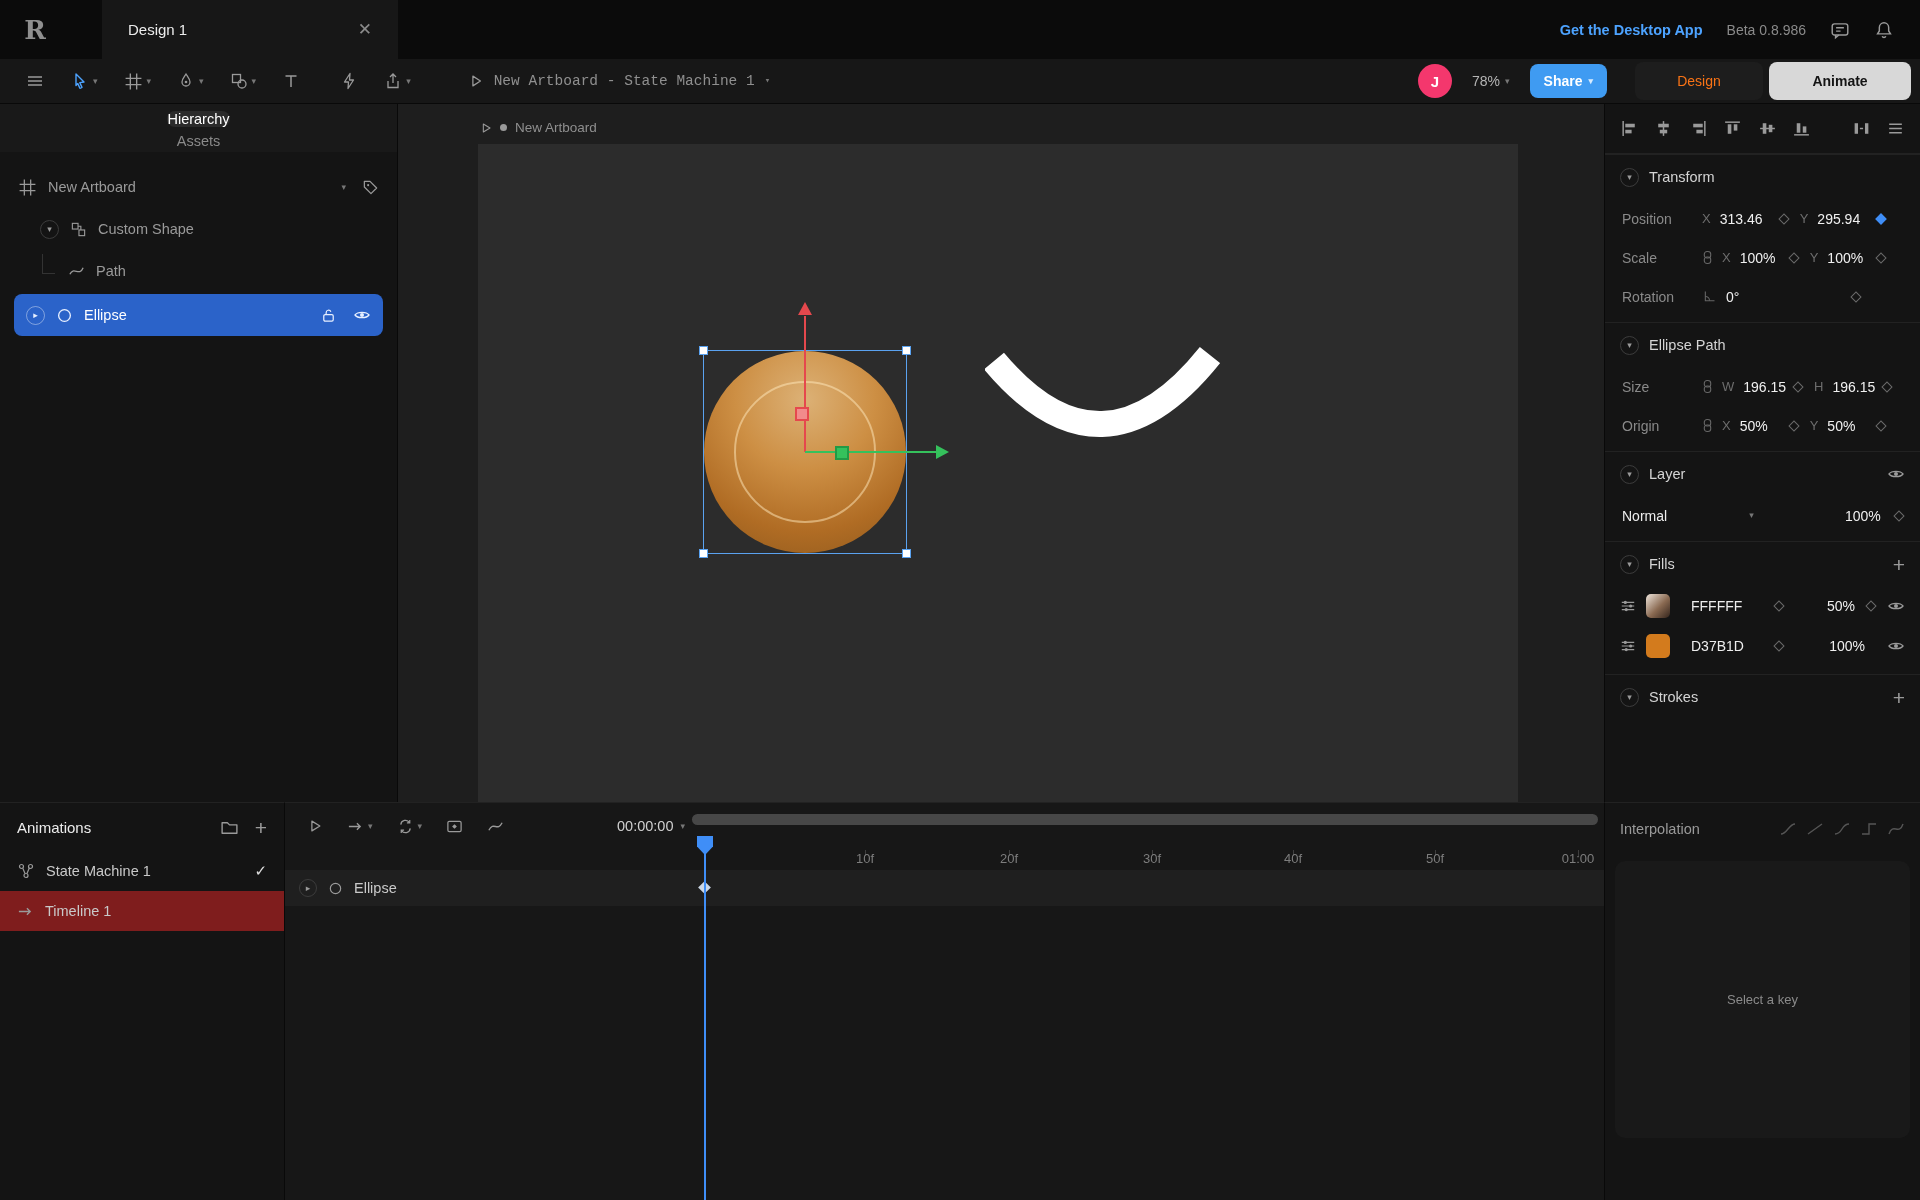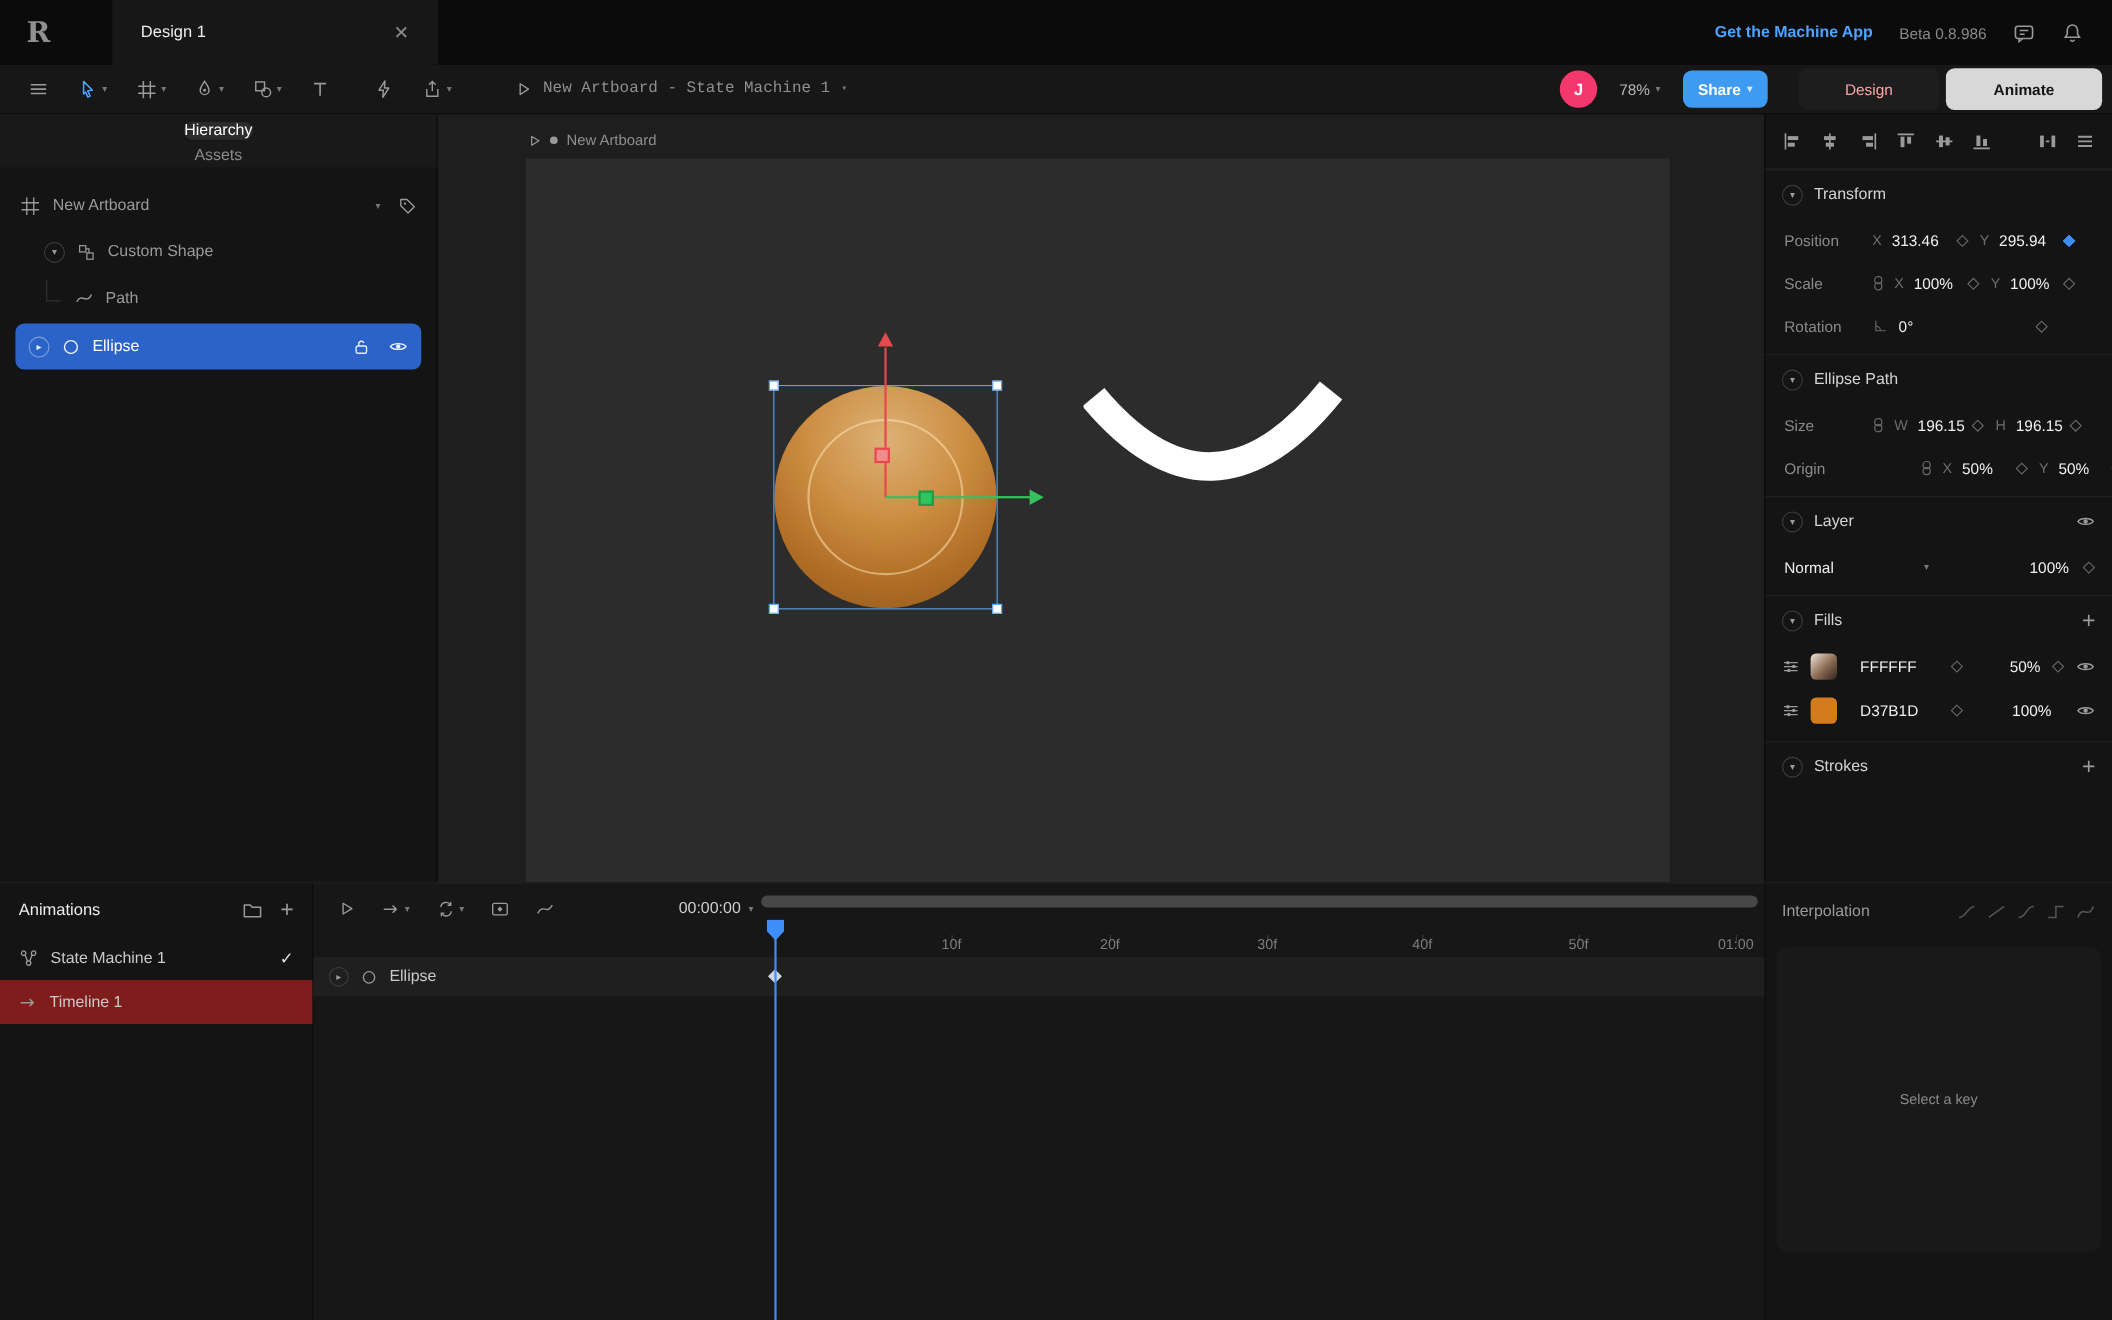--- a/index.html
+++ b/index.html
@@ -25,21 +25,21 @@
   .tools { display:flex; align-items:center; padding-left:16px; gap:8px; }
   .tool { height:34px; padding:0 9px; display:flex; align-items:center; gap:4px; color:#b5b5b5; border-radius:6px; cursor:pointer; }
   .tool.active { color:#4da3ff; }
   .ab-selector { display:flex; align-items:center; gap:10px; margin-left:48px; color:#8f8f8f; font-size:14.5px; cursor:pointer;font-family:Liberation Mono, monospace; }
   .toolbar-right { margin-left:auto; display:flex; align-items:center; gap:20px; }
   .avatar { width:34px; height:34px; border-radius:50%; background:#f4376d; color:#fff; font-weight:700; font-size:15px; display:flex; align-items:center; justify-content:center; cursor:pointer; }
   .zoom { display:flex; align-items:center; gap:5px; color:#b5b5b5; cursor:pointer; }
   .share-btn { display:flex; align-items:center; gap:6px; background:#3f9bf2; color:#fff; font-weight:700; font-size:14px; padding:9px 14px; border-radius:8px; cursor:pointer; }
   .share-btn .caret { color:#d8ecff; }
   .mode { display:flex; align-items:center; gap:6px; margin-left:8px; margin-right:9px; }
-  .mode-design { width:128px; height:38px; display:flex; align-items:center; justify-content:center; color:#fca5a5; background:#1d1d1d; border-radius:8px; cursor:pointer;text-align:center; }
+  .mode-design { width:128px; height:38px; display:flex; align-items:center; justify-content:center; color:#f97316; background:#1d1d1d; border-radius:8px; cursor:pointer;text-align:center; }
   .mode-animate { width:142px; height:38px; display:flex; align-items:center; justify-content:center; color:#141414; background:#d8d8d8; border-radius:8px; font-weight:700; cursor:pointer; }
 
   
   .left-panel { position:absolute; left:0; top:104px; width:398px; height:698px; background:#141414; border-right:1px solid #090909; }
   .panel-tabs { display:flex; align-items:center; height:48px; padding:7px 10px; gap:6px; background:#191919;flex-direction:column; }
   .panel-tab { flex:1; height:34px; display:flex; align-items:center; justify-content:center; color:#8a8a8a; font-size:14.5px; border-radius:8px; cursor:pointer; }
   .panel-tab.active { background:#2b2b2b; color:#fff; }
   .tree { padding-top:14px; }
   .tree-row { display:flex; align-items:center; height:42px; padding:0 18px; color:#9a9a9a; font-size:14.5px; gap:11px; cursor:pointer; }
   .tree-row .right { margin-left:auto; display:flex; align-items:center; gap:16px; }
@@ -133,21 +133,21 @@
 
 <div class="app">
 
   <header class="topbar">
     <div class="logo">R</div>
     <div class="tab">
       <span class="tab-title">Design 1</span>
       <span class="tab-close">✕</span>
     </div>
     <div class="topbar-right">
-      <span class="desktop-link">Get the Machine App</span>
+      <span class="desktop-link">Get the Desktop App</span>
       <span class="beta">Beta 0.8.986</span>
       <span class="icn">
         <svg width="20" height="20" viewBox="0 0 18 18">
             <rect x="2" y="3.5" width="14" height="10" rx="2" fill="none" stroke="currentColor" stroke-width="1.3"></rect>
             <path d="M5 13.5 L5 16 L8 13.5" fill="none" stroke="currentColor" stroke-width="1.3"></path>
             <path d="M5.5 7h7M5.5 10h4" stroke="currentColor" stroke-width="1.3"></path>
           </svg>
       </span>
       <span class="icn">
         <svg width="20" height="20" viewBox="0 0 18 18">
@@ -473,21 +473,21 @@
             </svg>
           </span>
         <span class="axis">W</span>
         <span class="val narrow">196.15</span>
         <span class="kd"></span>
         <span class="axis">H</span>
         <span class="val narrow">196.15</span>
         <span class="kd last"></span>
       </span>
     </div>
-    <div class="prop-row" style="margin-bottom:6px;gap:44px;">
+    <div class="prop-row" style="margin-bottom:6px;">
       <span class="prop-name">Origin</span>
       <span class="grp">
         <span class="icn link-icn">
             <svg width="11" height="15" viewBox="0 0 12 16">
               <rect x="2.5" y="1.5" width="7" height="7" rx="3" fill="none" stroke="currentColor" stroke-width="1.2"></rect>
               <rect x="2.5" y="7.5" width="7" height="7" rx="3" fill="none" stroke="currentColor" stroke-width="1.2"></rect>
             </svg>
           </span>
         <span class="axis">X</span>
         <span class="val narrow">50%</span>

